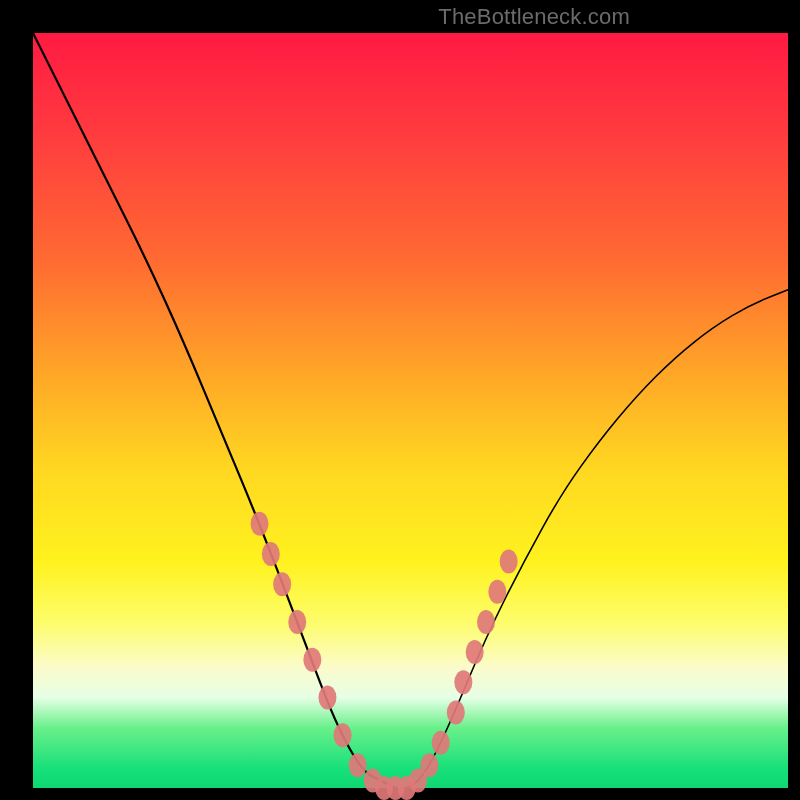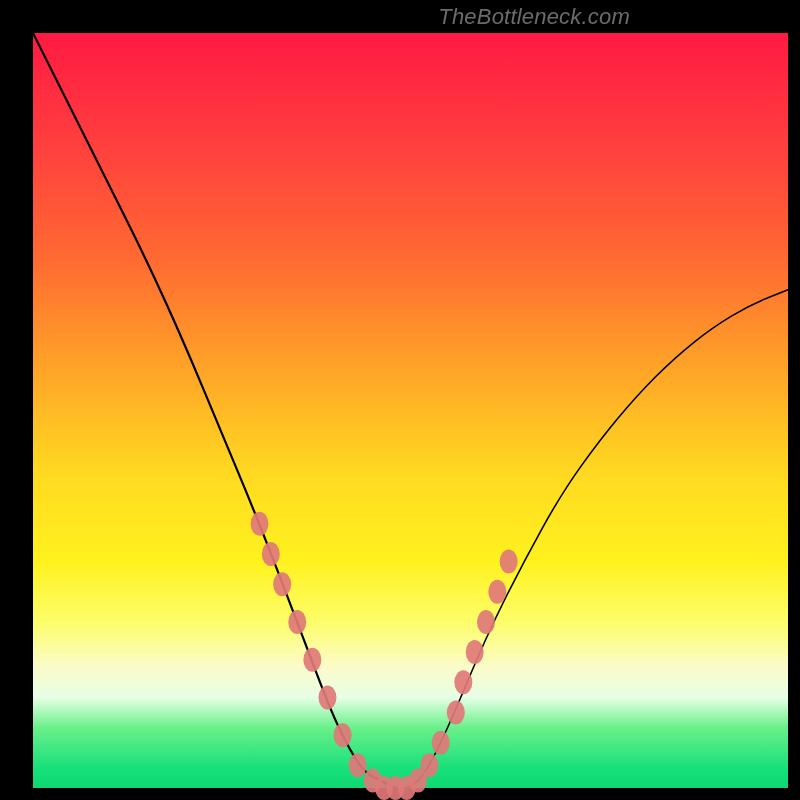--- a/index.html
+++ b/index.html
@@ -11,21 +11,20 @@
     overflow: hidden;
     font-family: Arial, Helvetica, sans-serif;
   }
   .frame {
     position: absolute;
     left: 0;
     top: 0;
     width: 640px;
     height: 800px;
     background: #000;
-    font-style: italic;
   }
   .plot {
     position: absolute;
     left: 33px;
     top: 33px;
     width: 755px;
     height: 755px;
     
     background: linear-gradient(
       to bottom,

